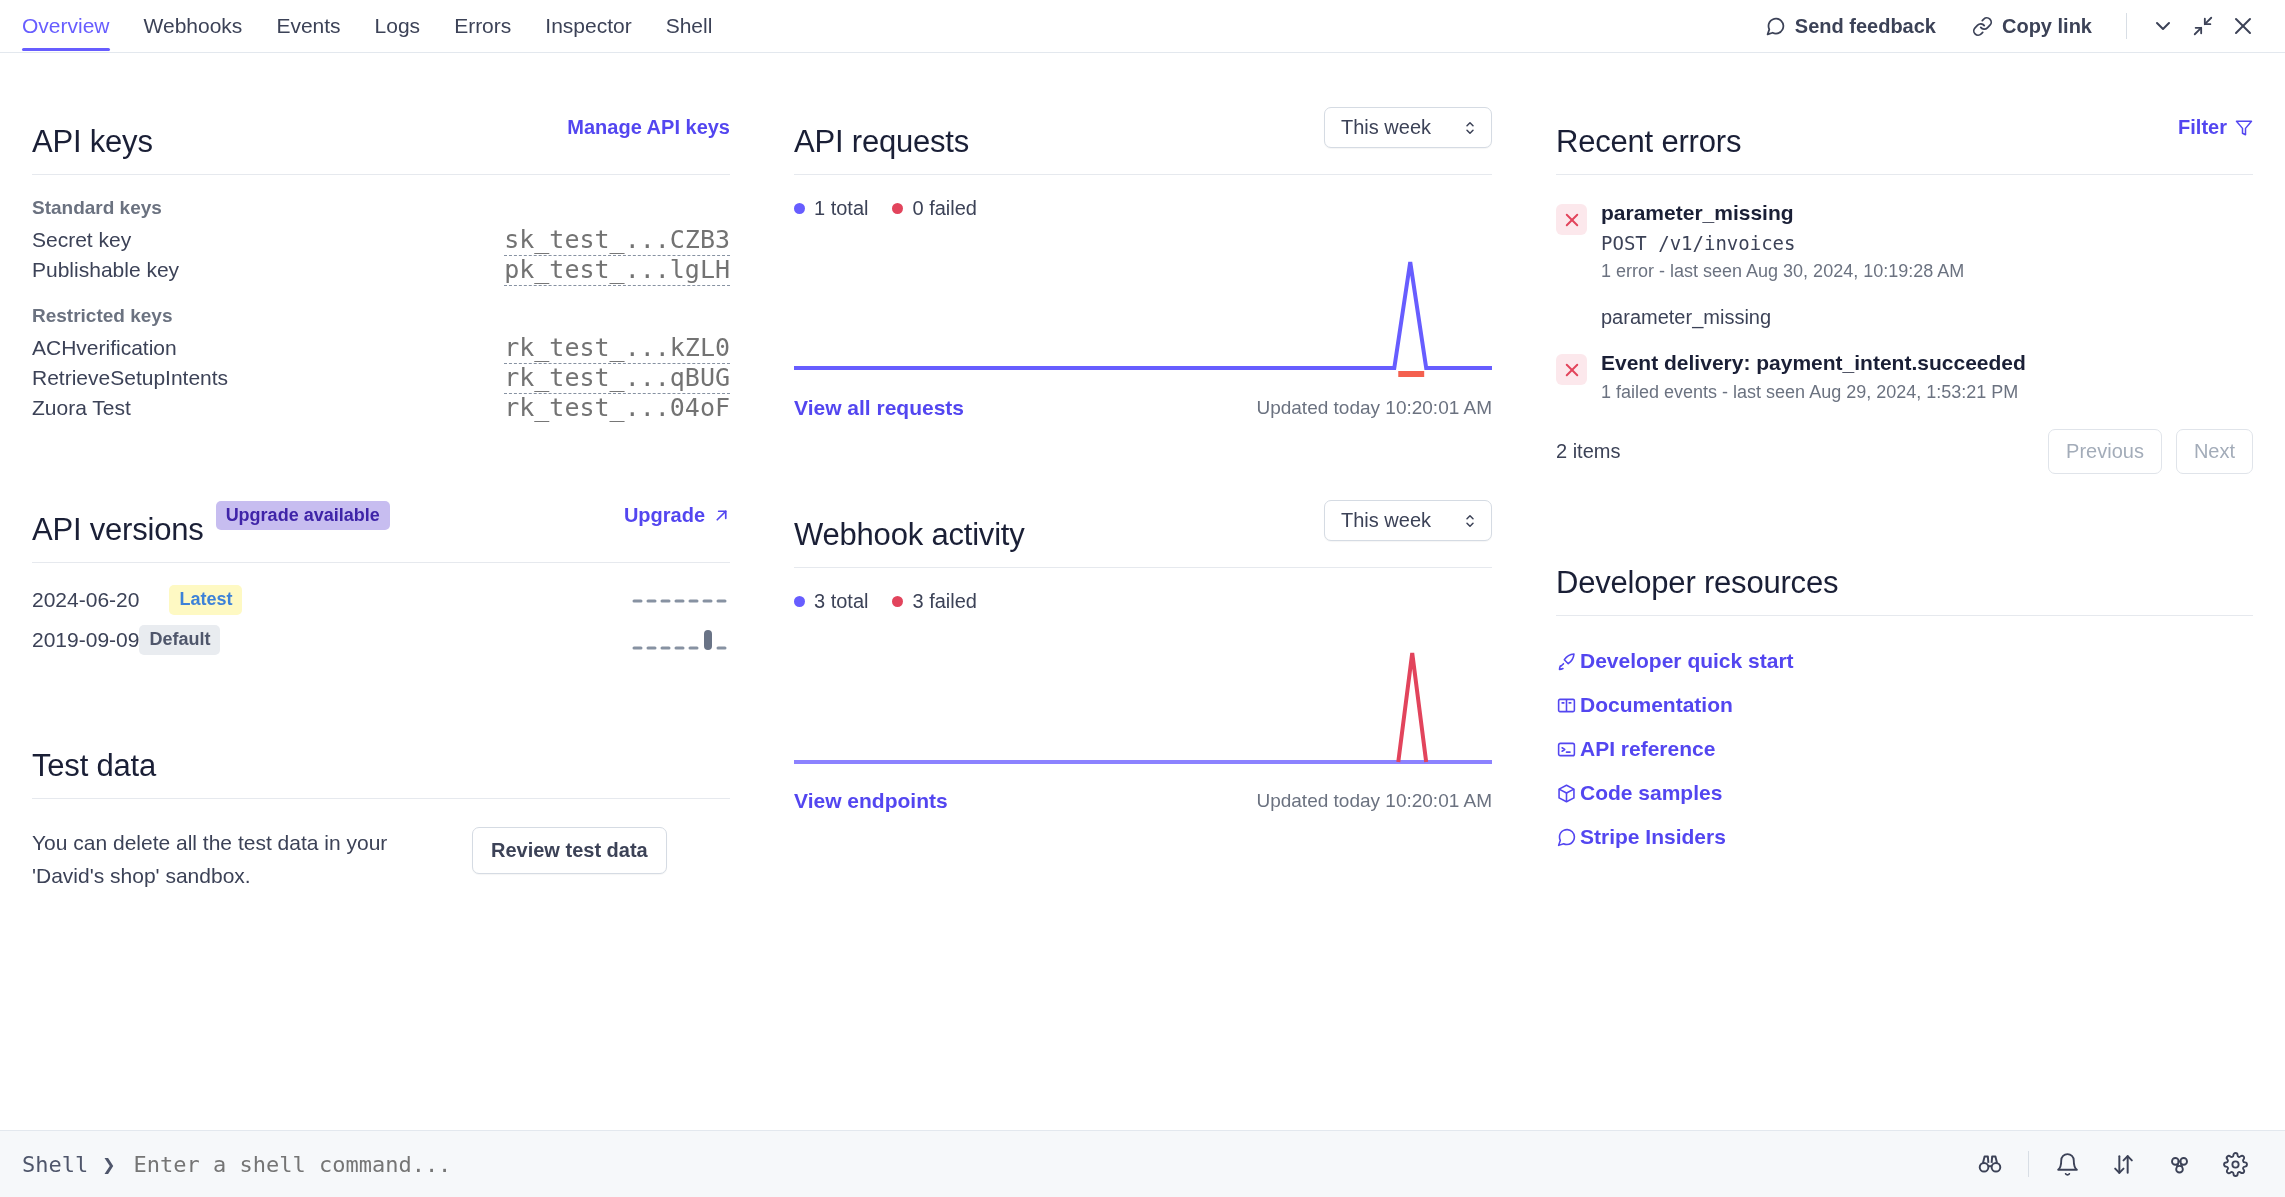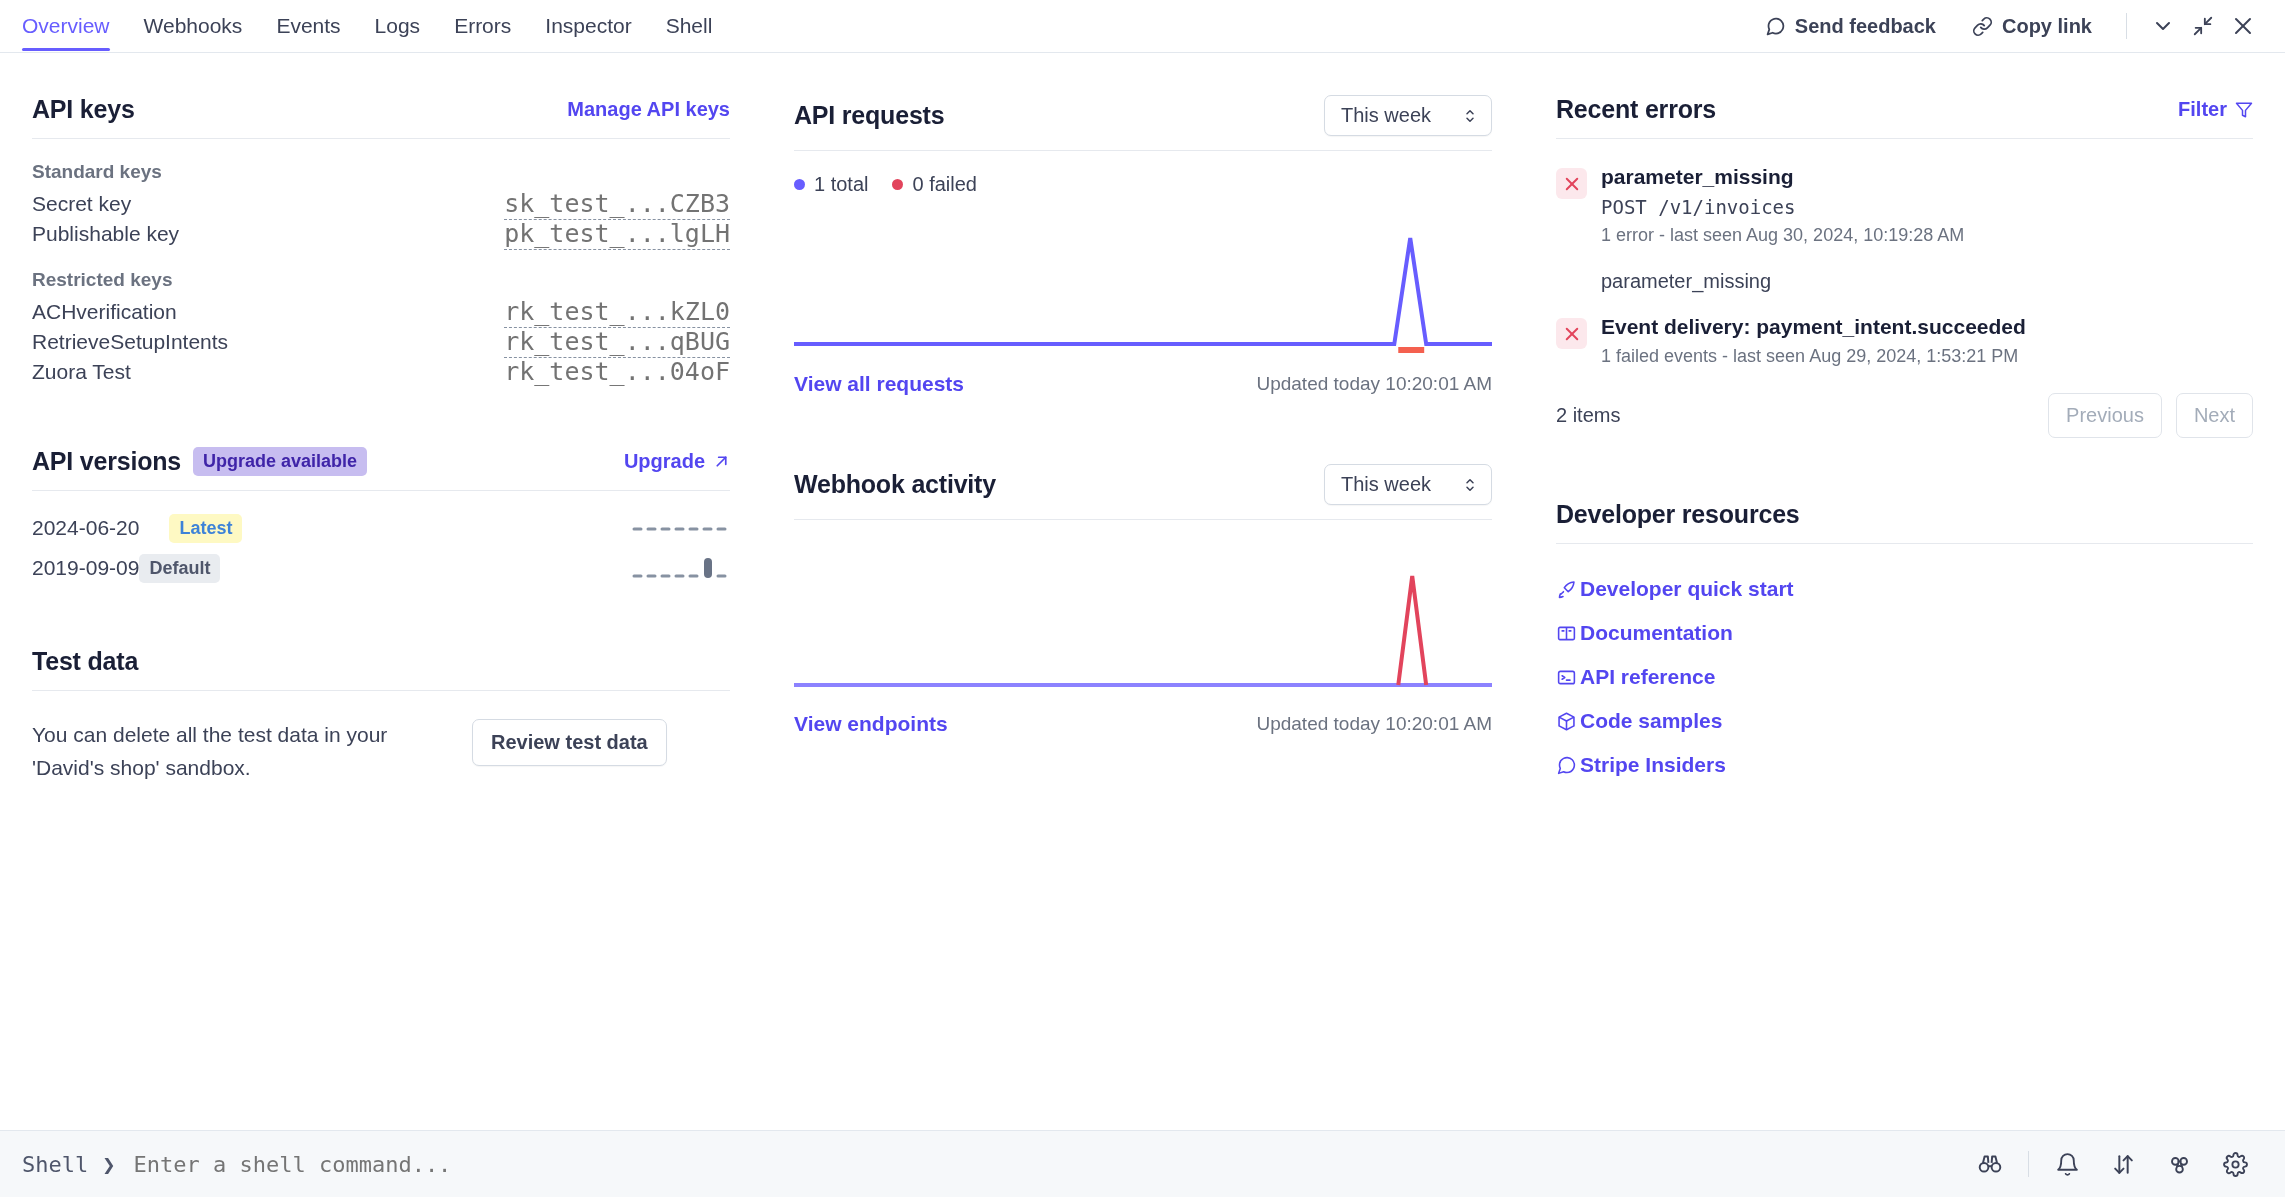--- a/index.html
+++ b/index.html
@@ -71,22 +71,23 @@
   .col-mid   { width: 762px; }
   .col-right { width: 761px; }
 
   
   .sec { margin-bottom: 0; }
   .sec-head {
     display: flex; align-items: center;
     padding-bottom: 14px;
   }
   .sec-title {
-    font-size: 25px; font-weight: bold; color: #1a1f36;
+    font-size: 31px; font-weight: normal; color: #1a1f36;
     letter-spacing: -0.2px;
+    margin-top: 29px;
   }
   .sec-link {
     margin-left: auto;
     font-size: 20px; font-weight: bold; color: #5346f0;
     cursor: pointer; display: flex; align-items: center; gap: 8px;
   }
   .divider { height: 1px; background: #e6e9ee; }
 
   
   .keys-body { padding-top: 22px; }
@@ -431,20 +432,30 @@
         <div class="select-ctl">
           <span class="sel-val">This week</span>
           <svg width="18" height="18" viewBox="0 0 24 24" fill="none" stroke="#3c4257" stroke-width="2">
             <polyline points="8 9 12 5 16 9" stroke-linecap="round" stroke-linejoin="round"></polyline>
             <polyline points="8 15 12 19 16 15" stroke-linecap="round" stroke-linejoin="round"></polyline>
           </svg>
         </div>
       </div>
       <div class="divider"></div>
       <div class="chart-body">
+        <div class="legend">
+          <span class="leg-item">
+            <i class="dot dot-total"></i>
+            <span>3 total</span>
+          </span>
+          <span class="leg-item">
+            <i class="dot dot-failed"></i>
+            <span>3 failed</span>
+          </span>
+        </div>
         <svg class="chart-area" width="100%" height="128" viewBox="0 0 700 128" preserveAspectRatio="none">
           <line x1="0" y1="119" x2="700" y2="119" stroke="#8c82ff" stroke-width="4" vector-effect="non-scaling-stroke"></line>
           <polyline points="606,119 620,10 634,119" fill="none" stroke="#e2445c" stroke-width="4" vector-effect="non-scaling-stroke"></polyline>
         </svg>
         <div class="chart-foot">
           <div class="chart-link">View endpoints</div>
           <div class="chart-updated">Updated today 10:20:01 AM</div>
         </div>
       </div>
     </div>

